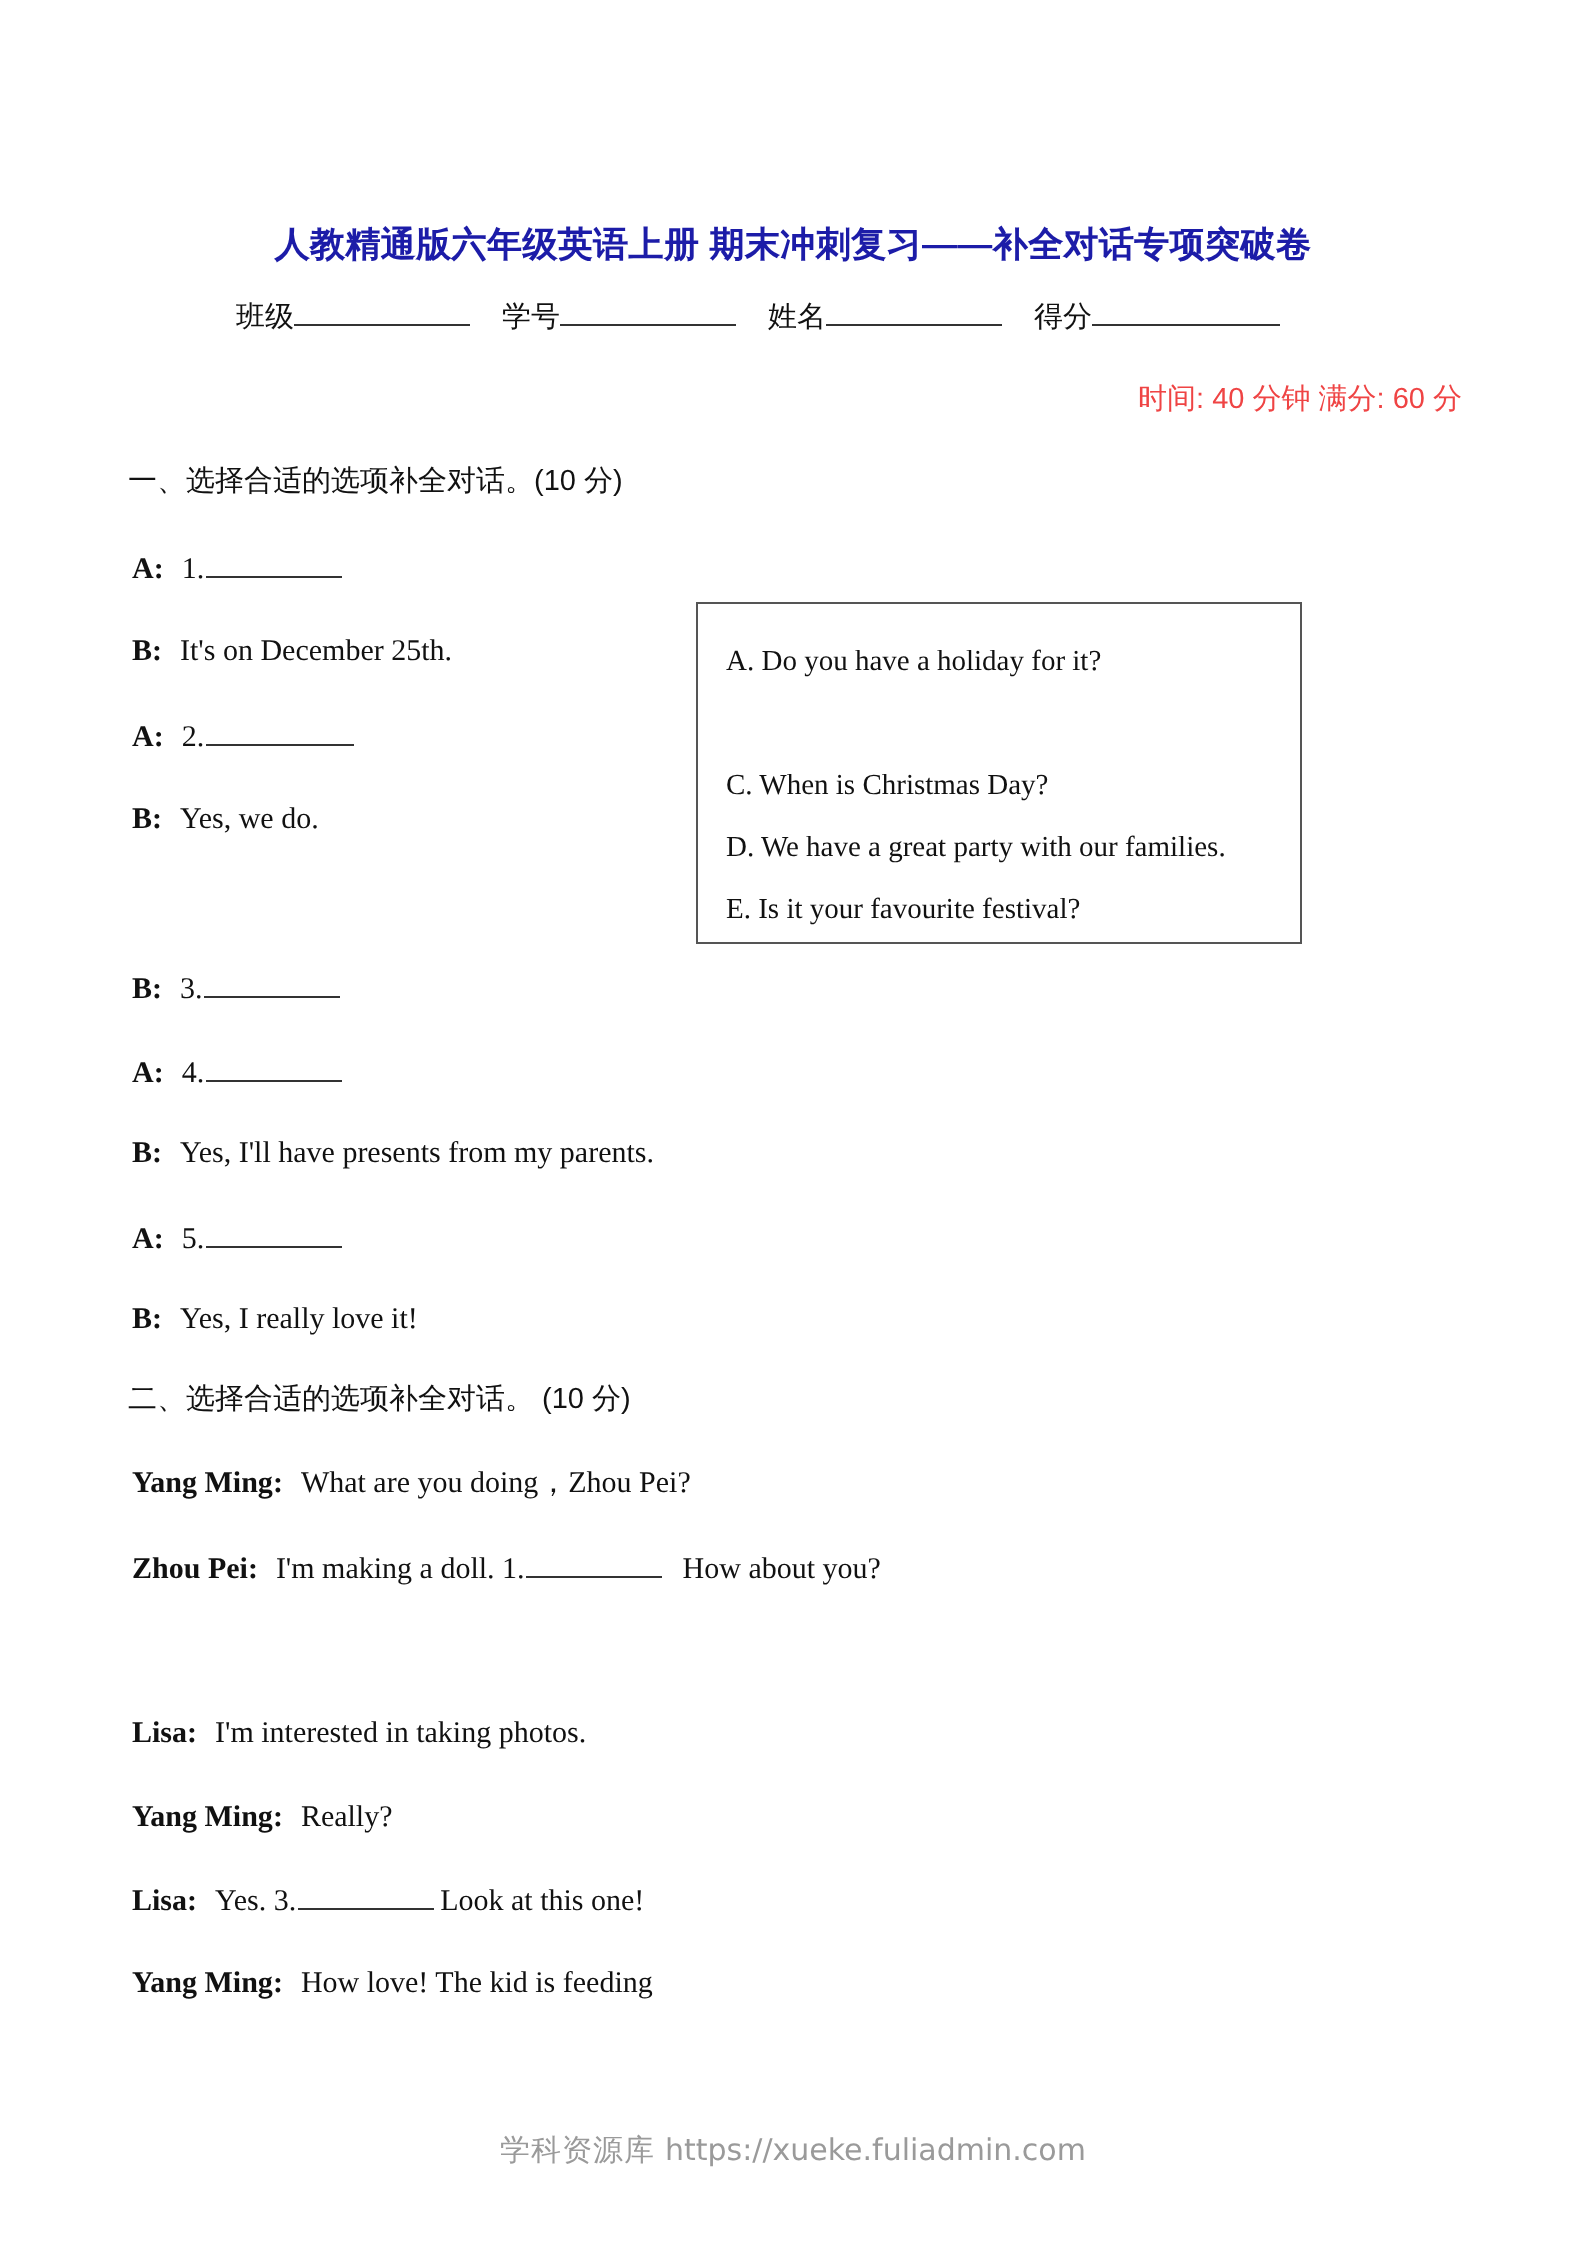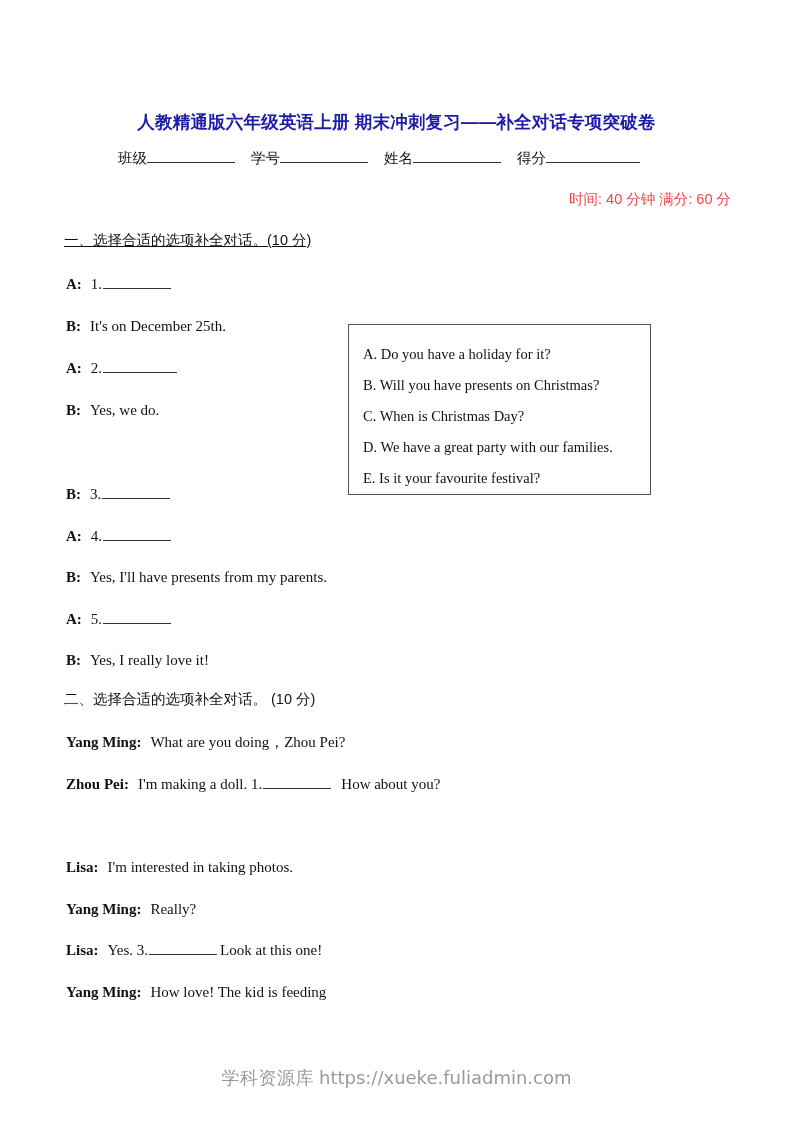--- a/index.html
+++ b/index.html
@@ -77,21 +77,21 @@
 
   
   .section-heading {
     position: absolute;
     left: 64px;
     font-family: "Liberation Sans", "DejaVu Sans", sans-serif;
     font-size: 14.5px;
     color: #111;
     white-space: nowrap;
   }
-  #sec1-heading { top: 231px; text-decoration: underline; }
+  #sec1-heading { top: 231px; }
   #sec2-heading { top: 690px; }
 
   
   .dlg-line {
     position: absolute;
     left: 66px;
     font-size: 15px;
     color: #111;
     white-space: nowrap;
     line-height: 18px;
@@ -125,39 +125,38 @@
   
   .options-box {
     position: absolute;
     left: 348px;
     top: 301px;
     width: 303px;
     height: 171px;
     border: 1px solid #555;
     box-sizing: border-box;
     background: #fff;
-    margin-top: 23px;
   }
   .option-item {
     position: absolute;
     left: 14px;
     font-size: 14.5px;
     color: #111;
     white-space: nowrap;
   }
 
   
   .footer-watermark {
     position: absolute;
     left: 0;
     top: 1066px;
     width: 793px;
     text-align: center;
     font-family: "DejaVu Sans", "Liberation Sans", sans-serif;
-    font-size: 18px;
+    font-size: 15px;
     color: #9a9a9a;
     white-space: nowrap;
   }
   .wm-cn { letter-spacing: 0.5px; }
   .wm-url { margin-left: 5px; }
 </style>
 </head>
 <body>
 
 <div class="page">
@@ -204,21 +203,20 @@
   <div class="dlg-line" style="top:610px">
     <span class="spk">A</span><span class="spk-colon">:</span><span class="qnum">5.</span><span class="blank-line blank-w1"></span>
   </div>
 
   <div class="dlg-line" style="top:651px">
     <span class="spk">B</span><span class="spk-colon">:</span><span class="utt">Yes, I really love  it!</span>
   </div>
 
   <div class="options-box">
     <div class="option-item" style="top:21px">A. Do you have a holiday for it?</div>
-    <div class="option-item" style="top:52px">B. Will you have presents on Christmas?</div>
     <div class="option-item" style="top:83px">C. When is Christmas Day?</div>
     <div class="option-item" style="top:114px">D. We have a great party with our families.</div>
     <div class="option-item" style="top:145px">E. Is it your favourite festival?</div>
   </div>
 
   <div class="section-heading" id="sec2-heading">二、选择合适的选项补全对话。 (10 分)</div>
 
   <div class="dlg-line" style="top:733px">
     <span class="spk">Yang Ming</span><span class="spk-colon">:</span><span class="utt">What are you doing，Zhou Pei?</span>
   </div>

